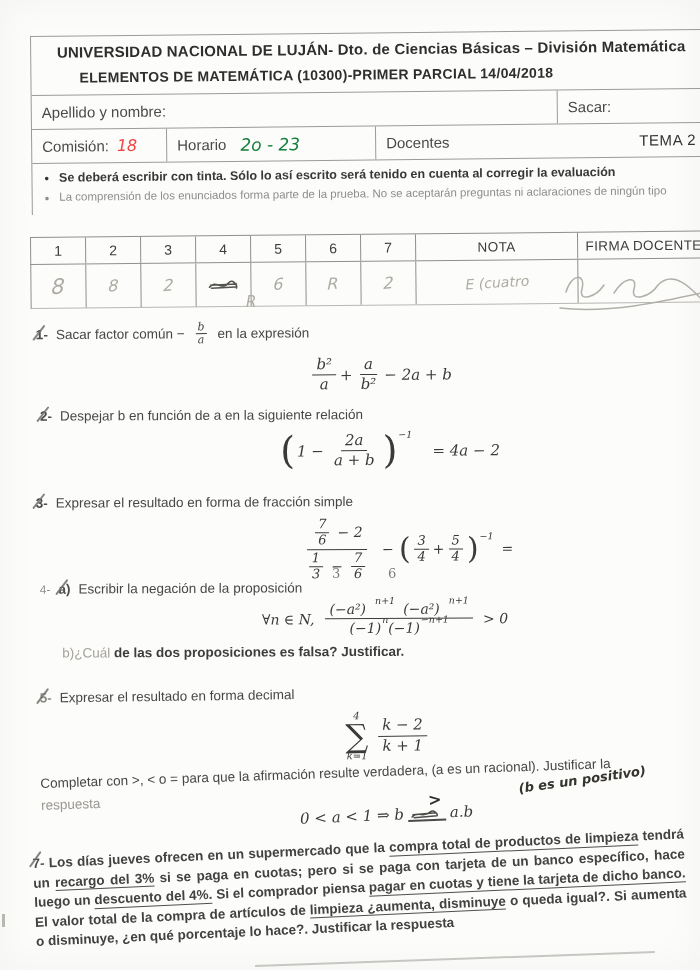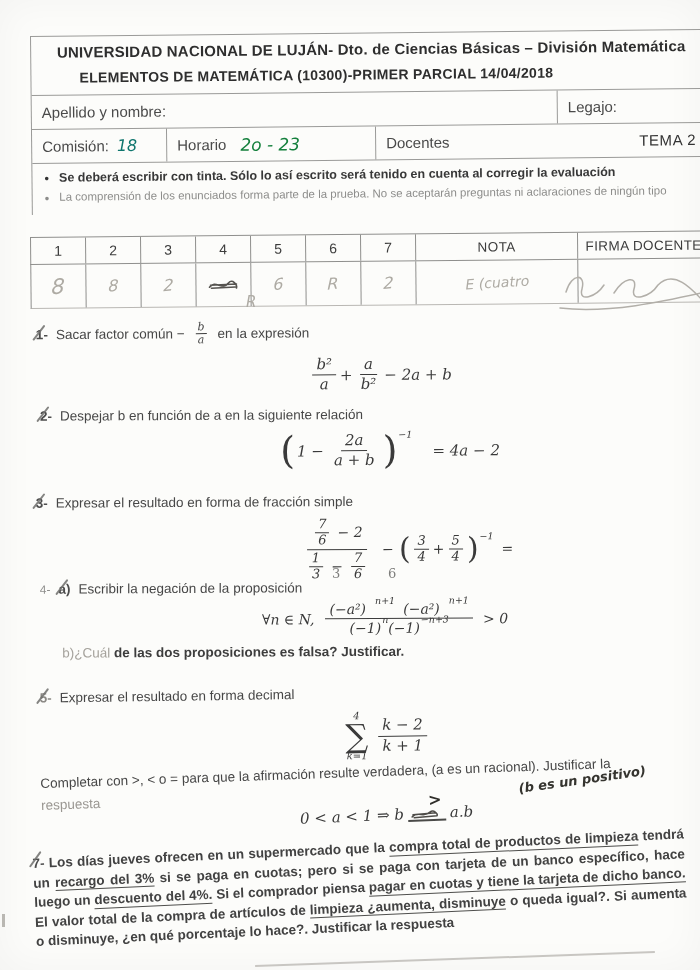--- a/index.html
+++ b/index.html
@@ -71,27 +71,27 @@
   <div class="header-box">
     <div class="title-sec">
       <div class="title1">UNIVERSIDAD NACIONAL DE LUJÁN- Dto. de Ciencias Básicas – División Matemática</div>
       <div class="title2">ELEMENTOS DE MATEMÁTICA (10300)-PRIMER PARCIAL  14/04/2018</div>
     </div>
     <div class="hrow">
       <div class="hcell" style="width:525px;">
         <span>Apellido y nombre:</span>
       </div>
       <div class="hcell bdr-l" style="flex:1;">
-        <span>Legajo:</span>
+        <span>Sacar:</span>
       </div>
     </div>
     <div class="hrow">
       <div class="hcell" style="width:134px;gap:8px;">
         <span>Comisión:</span>
-        <span class="pencil" style="font-size:16px;color:#0f766e;">18</span>
+        <span class="pencil" style="font-size:16px;color:#ef4444;">18</span>
       </div>
       <div class="hcell bdr-l" style="width:209px;gap:14px;">
         <span>Horario</span>
         <span class="pencil" style="font-size:17px;color:#15803d;">2o - 23</span>
       </div>
       <div class="hcell bdr-l" style="flex:1;justify-content:space-between;padding-right:16px;">
         <span>Docentes</span>
         <span style="letter-spacing:0.6px;color:#333;">TEMA 2</span>
       </div>
     </div>
@@ -267,21 +267,21 @@
         <span class="num row" style="gap:8px;">
           <span>(−a²)</span>
             <span class="sup">n+1</span>
           <span>(−a²)</span>
             <span class="sup">n+1</span>
         </span>
         <span class="den row" style="gap:0;">
           <span>(−1)</span>
             <span class="sup">n</span>
           <span>(−1)</span>
-            <span class="sup">−n+3</span>
+            <span class="sup">−n+1</span>
         </span>
       </span>
       <span style="margin-left:6px;">&gt; 0</span>
     </div>
     <div style="margin-top:8px;margin-left:22px;">
       <span style="color:#a5a29c;">b)¿Cuál</span>
       <span style="font-weight:bold;color:#3d3d3d;">de las dos proposiciones es falsa? Justificar.</span>
     </div>
   </div>
 

